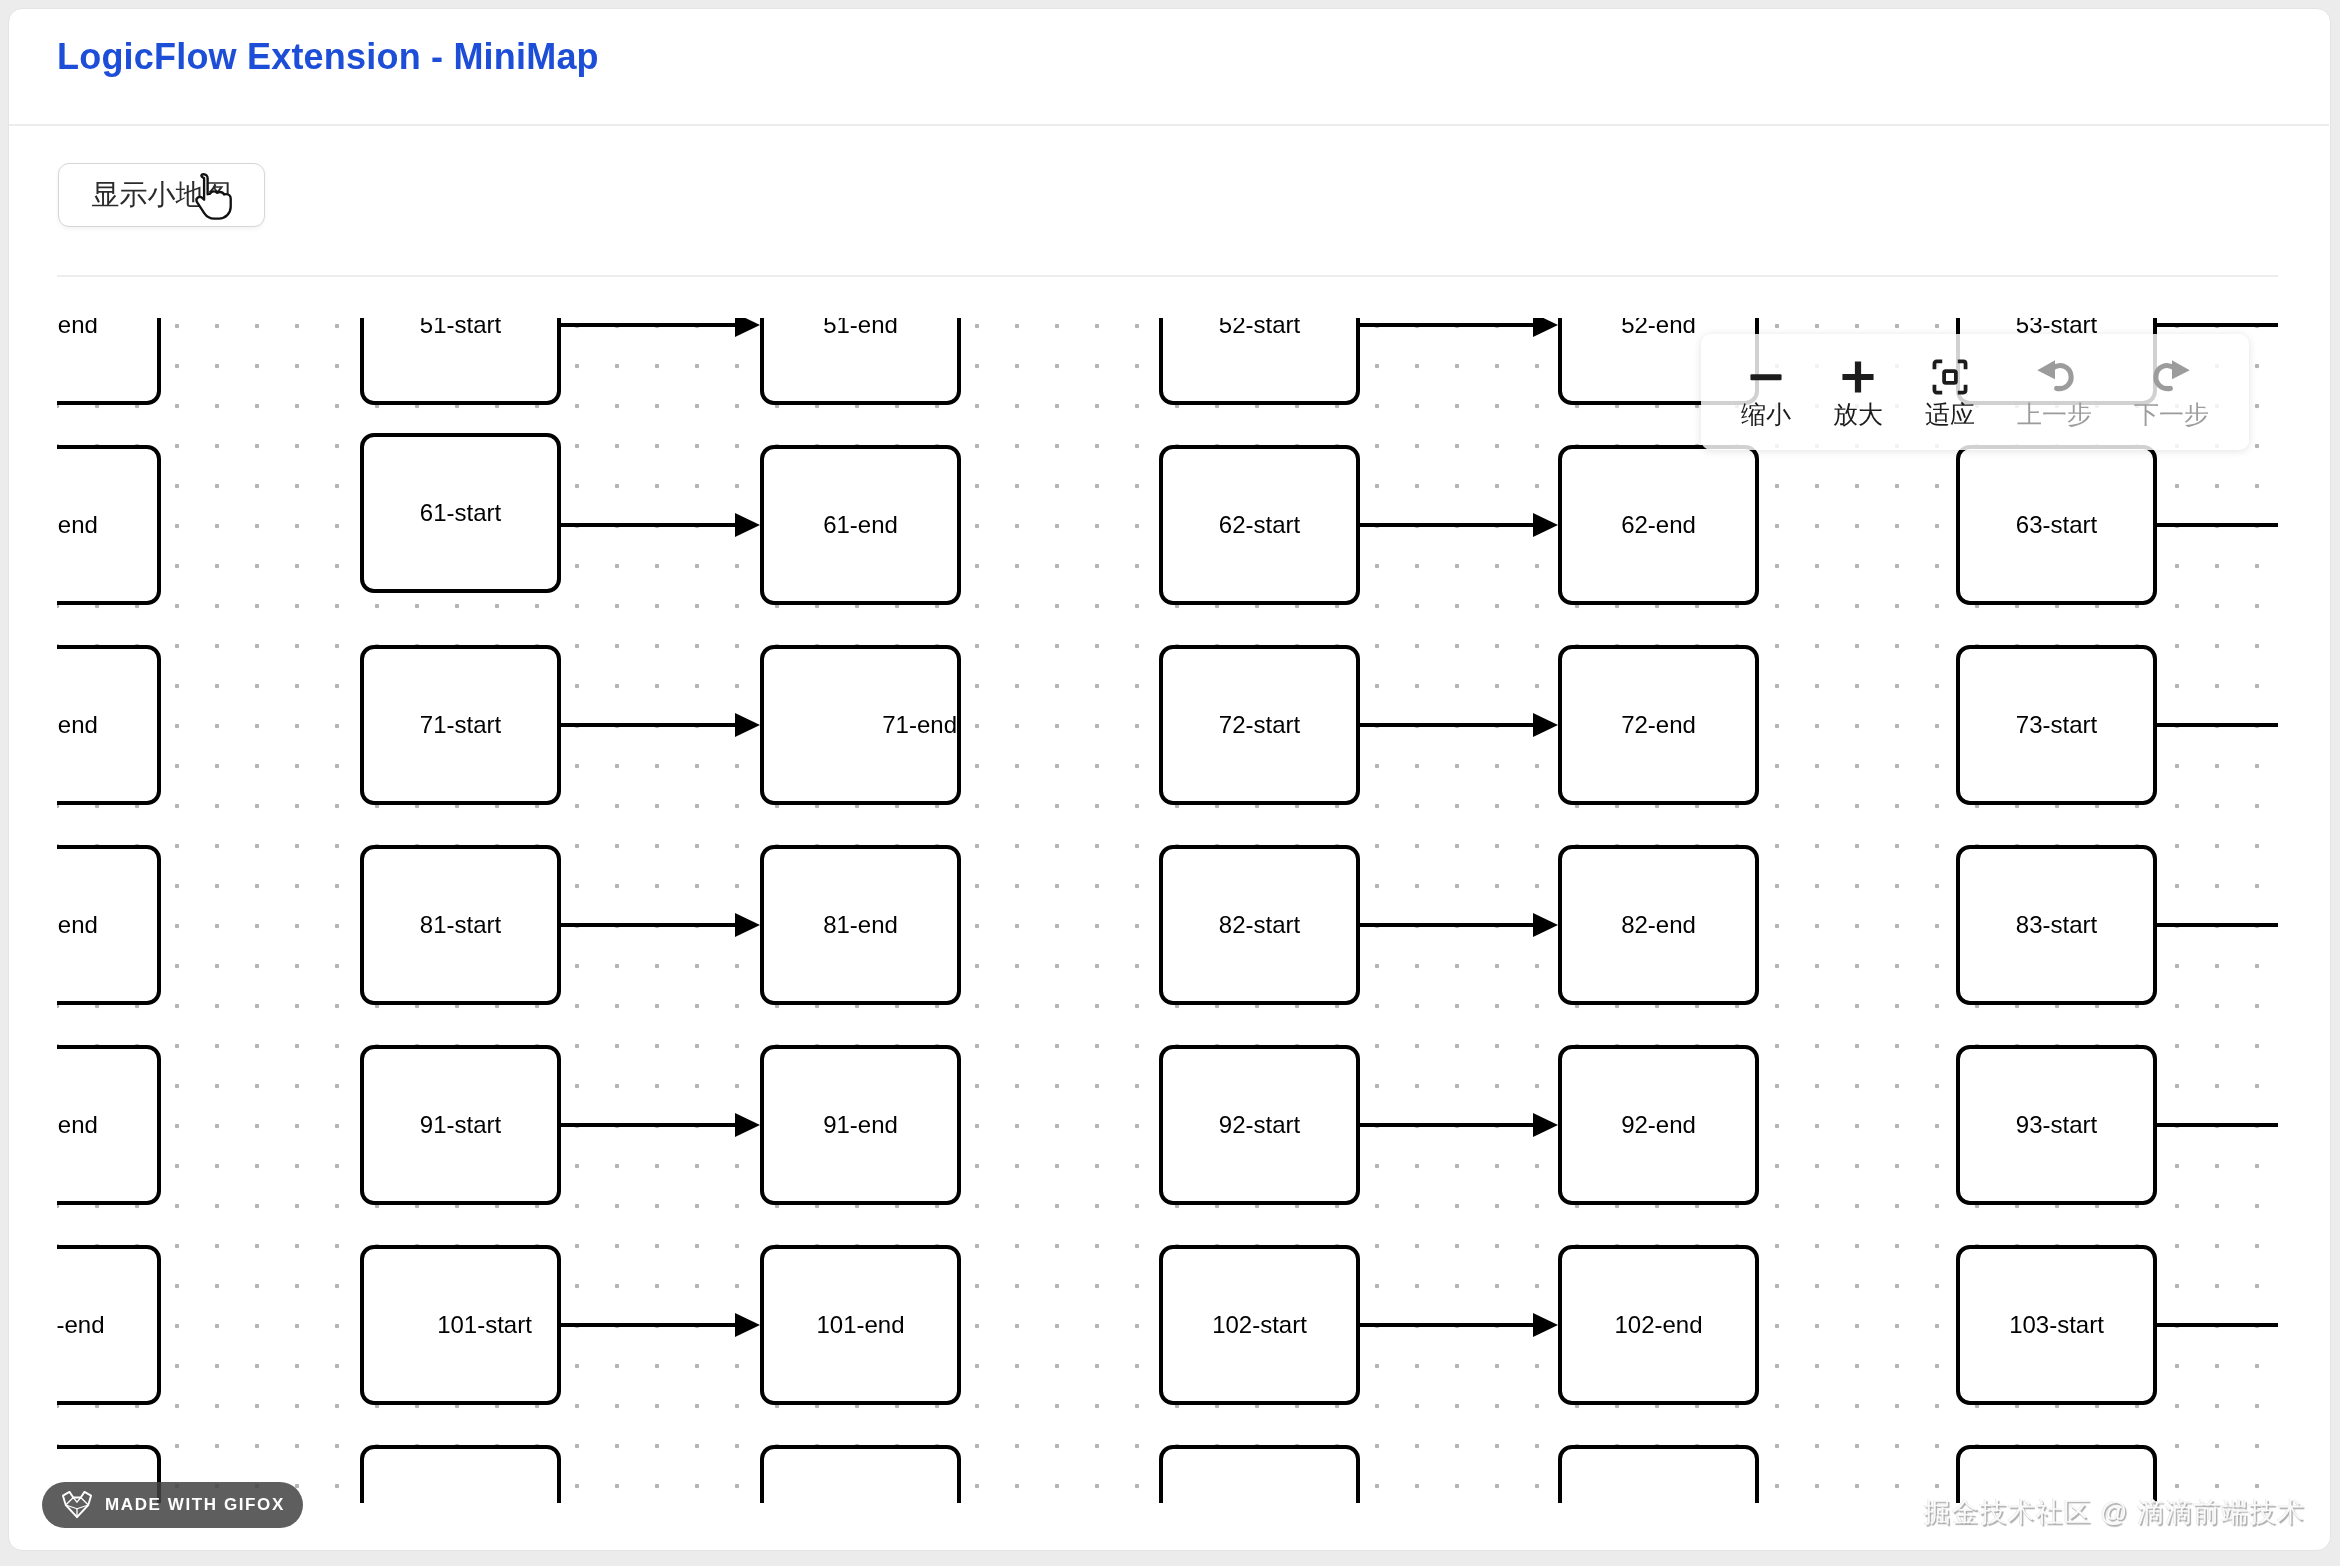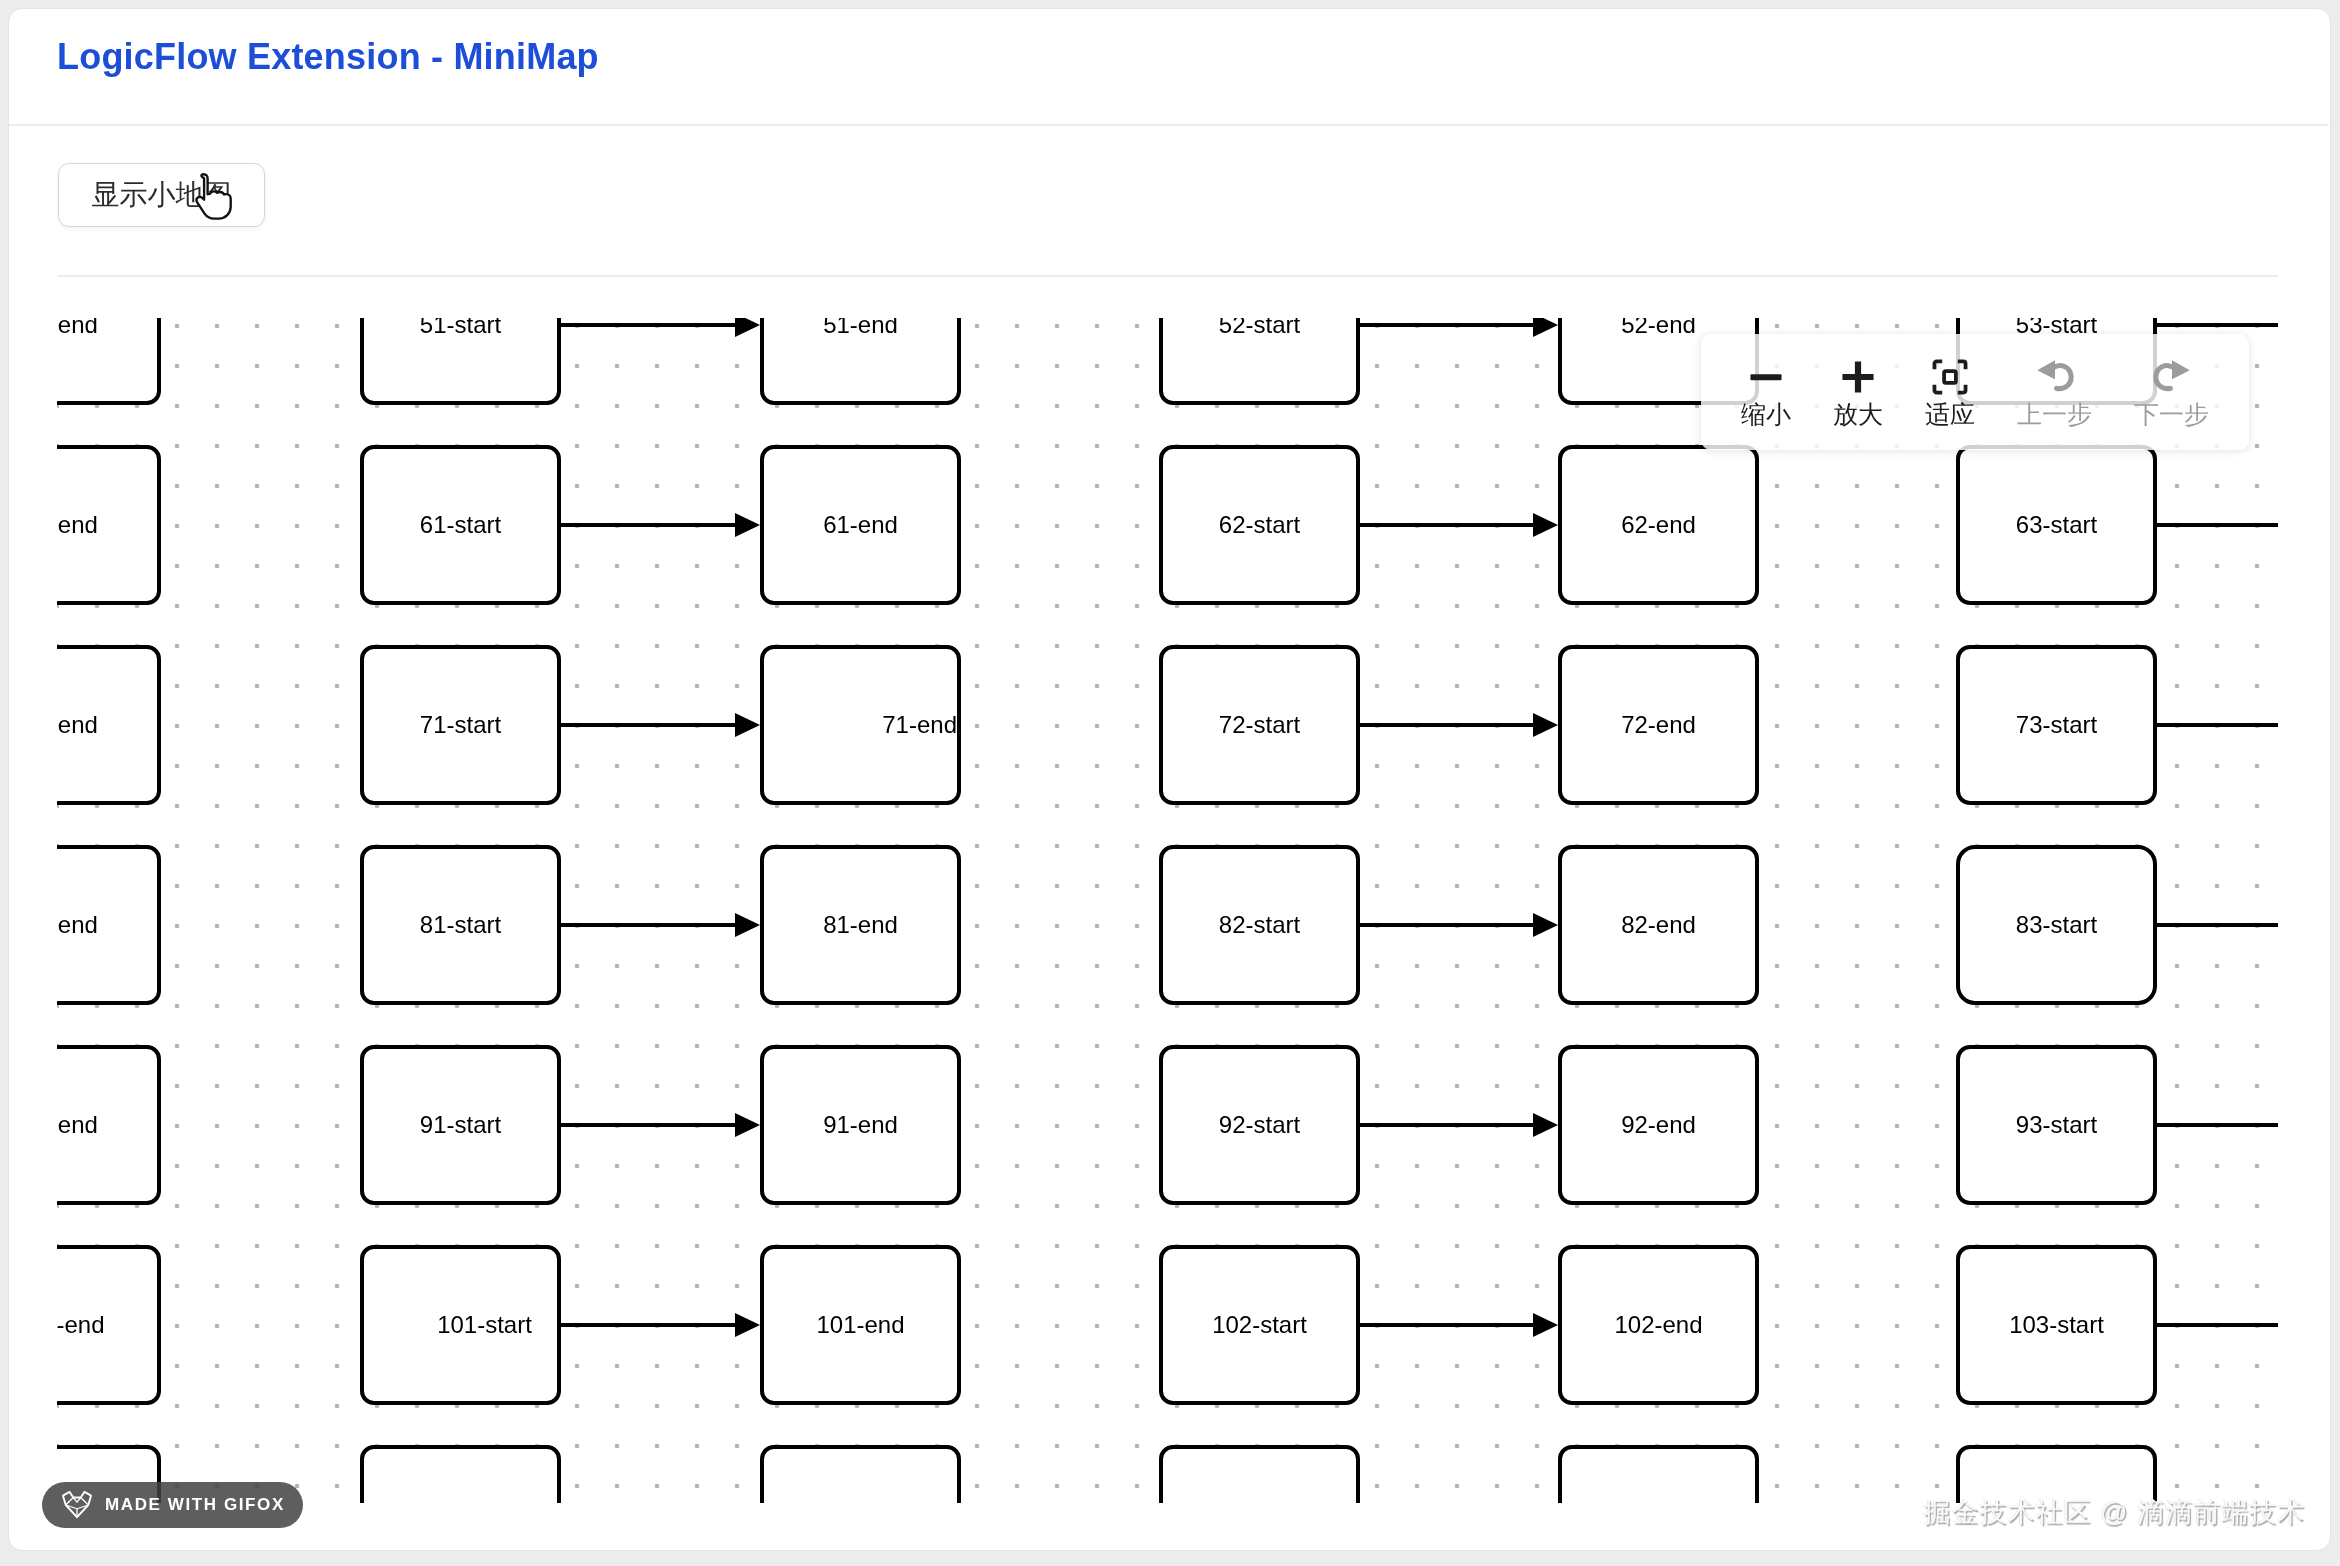--- a/index.html
+++ b/index.html
@@ -111,21 +111,21 @@
       <span>53-start</span>
     </div>
     <div class="edge-line" style="left: 504px; top: 205px; width: 174px;"></div>
     <div class="edge-arrow" style="left: 678px; top: 195px;"></div>
     <div class="edge-line" style="left: 1303px; top: 205px; width: 173px;"></div>
     <div class="edge-arrow" style="left: 1476px; top: 195px;"></div>
     <div class="edge-line" style="left: 2100px; top: 205px; width: 130px;"></div>
     <div class="node" style="left: -97px; top: 127px;">
       <span>60-end</span>
     </div>
-    <div class="node" style="left: 303px; top: 127px;">
+    <div class="node" style="left: 303px; top: 115px;">
       <span>61-start</span>
     </div>
     <div class="node" style="left: 703px; top: 127px;">
       <span>61-end</span>
     </div>
     <div class="node" style="left: 1102px; top: 127px;">
       <span>62-start</span>
     </div>
     <div class="node" style="left: 1501px; top: 127px;">
       <span>62-end</span>
@@ -169,21 +169,21 @@
     </div>
     <div class="node" style="left: 703px; top: 527px;">
       <span>81-end</span>
     </div>
     <div class="node" style="left: 1102px; top: 527px;">
       <span>82-start</span>
     </div>
     <div class="node" style="left: 1501px; top: 527px;">
       <span>82-end</span>
     </div>
-    <div class="node" style="left: 1899px; top: 527px; border-radius: 19px;">
+    <div class="node" style="left: 1899px; top: 527px;">
       <span>83-start</span>
     </div>
     <div class="edge-line" style="left: 504px; top: 805px; width: 174px;"></div>
     <div class="edge-arrow" style="left: 678px; top: 795px;"></div>
     <div class="edge-line" style="left: 1303px; top: 805px; width: 173px;"></div>
     <div class="edge-arrow" style="left: 1476px; top: 795px;"></div>
     <div class="edge-line" style="left: 2100px; top: 805px; width: 130px;"></div>
     <div class="node" style="left: -97px; top: 727px;">
       <span>90-end</span>
     </div>

